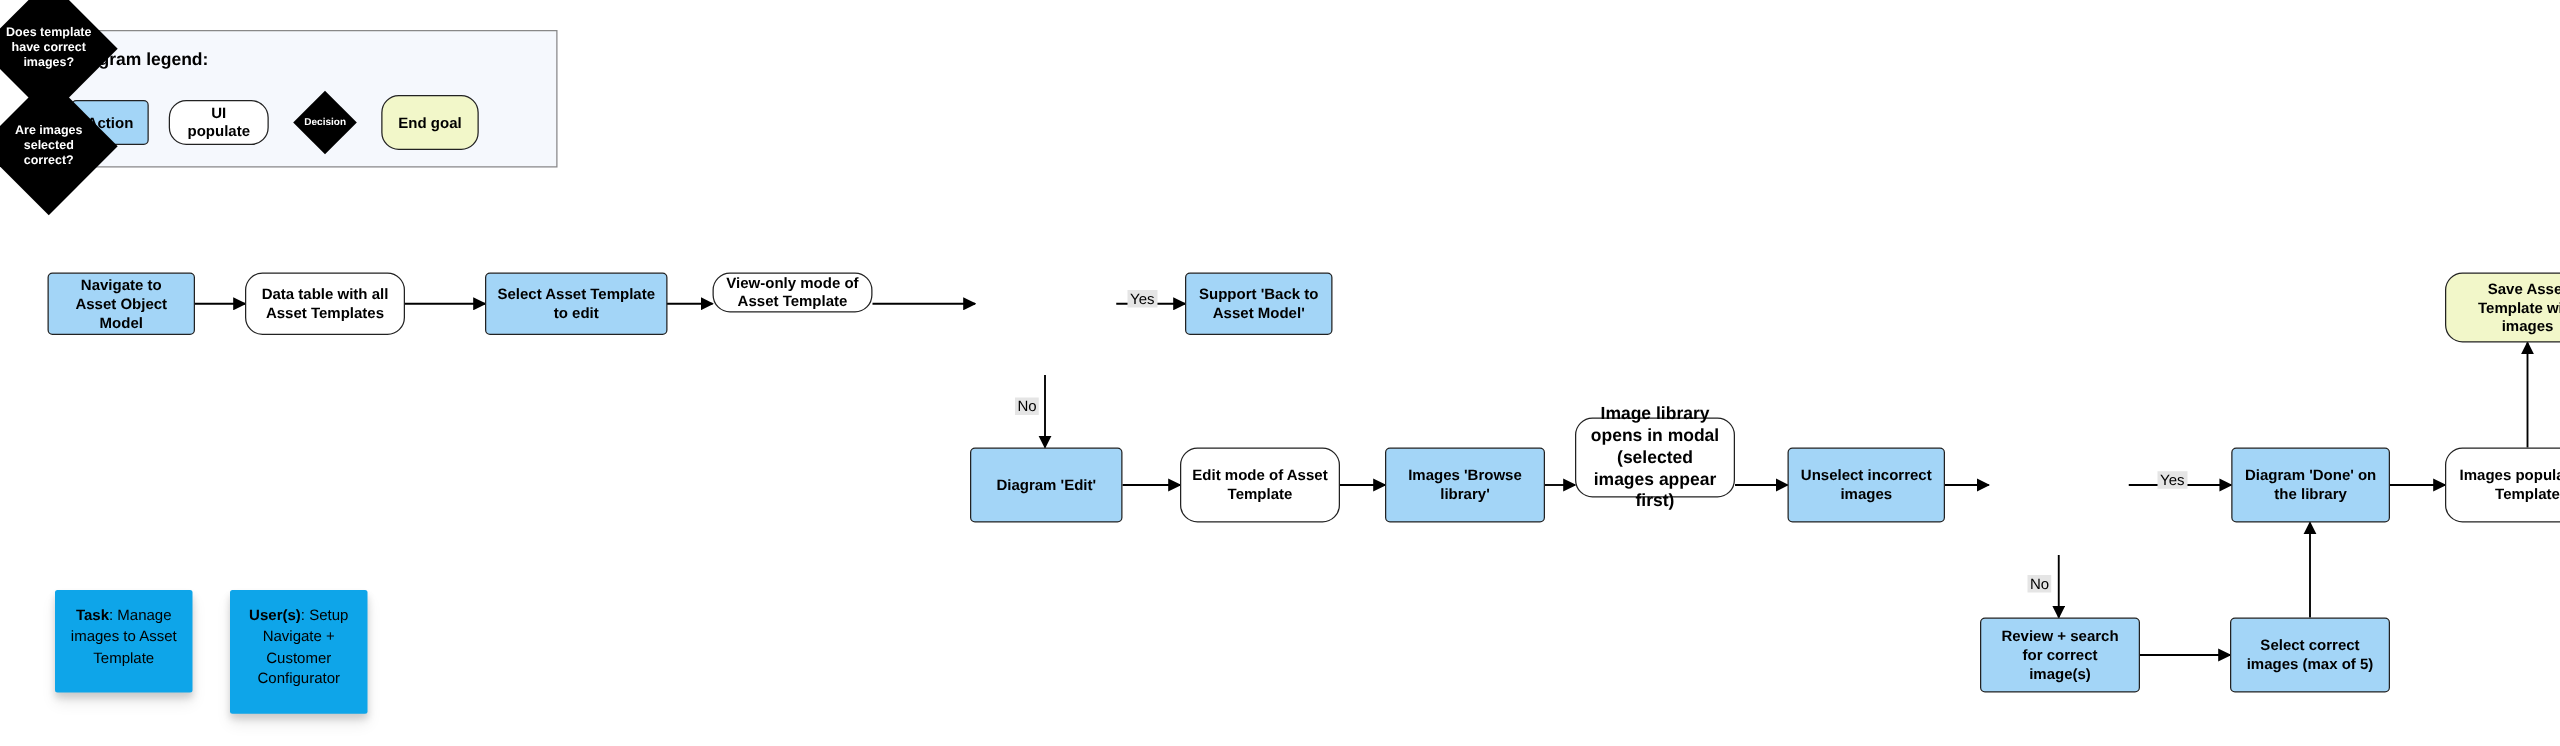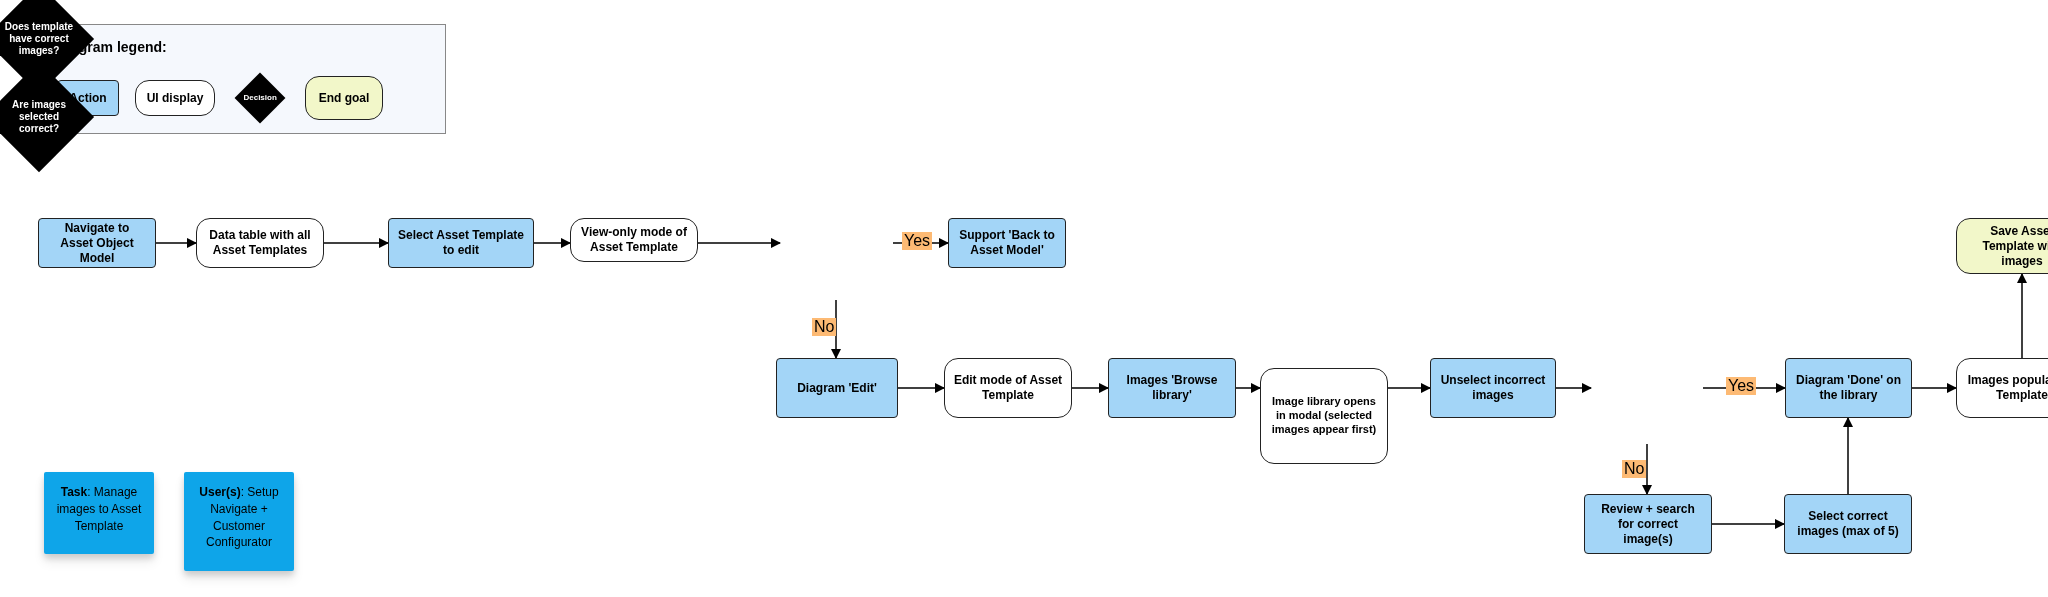--- a/index.html
+++ b/index.html
@@ -88,34 +88,34 @@
   }
   .sticky b { font-weight: 700; }
   svg.connectors {
     position: absolute;
     left: 0; top: 0;
     width: 2048px; height: 597px;
     pointer-events: none;
   }
   .edge-label {
     position: absolute;
-    font-size: 16px;
+    font-size: 12px;
     font-weight: 400;
-    background: #fdba74;
+    background: #e5e5e5;
     padding: 0 2px;
   }
 </style>
 </head>
 <body>
 
 <div class="legend-box">
   <div class="legend-title">Diagram legend:</div>
   <div class="legend-items legend">
     <div class="node action" style="width:62px;height:36px;">Action</div>
-    <div class="node display" style="width:80px;height:36px;">UI display</div>
+    <div class="node display" style="width:80px;height:36px;">UI populate</div>
     <div style="position:relative;width:58px;height:58px;">
       <div class="decision" style="position:absolute;left:11px;top:11px;width:36px;height:36px;">
         <div class="inner" style="font-size:8px;">Decision</div>
       </div>
     </div>
     <div class="node goal" style="width:78px;height:44px;">End goal</div>
   </div>
 </div>
 
 <svg class="connectors">
@@ -152,35 +152,35 @@
     <line x1="1912" y1="388" x2="1875" y2="388" marker-end=""></line>
     <line x1="1912" y1="388" x2="1956" y2="388"></line>
 
     <line x1="2022" y1="358" x2="2022" y2="274"></line>
   </g>
 </svg>
 
 <div class="node action" style="left:38px;  top:218px; width:118px; height:50px;">Navigate to Asset Object Model</div>
 <div class="node display" style="left:196px; top:218px; width:128px; height:50px;">Data table with all Asset Templates</div>
 <div class="node action" style="left:388px; top:218px; width:146px; height:50px;">Select Asset Template to edit</div>
-<div class="node display" style="left:570px; top:218px; width:128px; height:44px;">View-only mode of Asset Template</div>
+<div class="node display" style="left:570px; top:218px; width:128px; height:32px;">View-only mode of Asset Template</div>
 
 <div class="decision" style="left:797px; top:204px; width:78px; height:78px;">
   <div class="inner">Does template have correct images?</div>
 </div>
 
 <div class="node action" style="left:948px; top:218px; width:118px; height:50px;">Support 'Back to Asset Model'</div>
 
 <div class="edge-label" style="left:902px; top:232px;">Yes</div>
 <div class="edge-label" style="left:812px; top:318px;">No</div>
 
 <div class="node action" style="left:776px;  top:358px; width:122px; height:60px;">Diagram 'Edit'</div>
 <div class="node display" style="left:944px;  top:358px; width:128px; height:60px;">Edit mode of Asset Template</div>
 <div class="node action" style="left:1108px; top:358px; width:128px; height:60px;">Images 'Browse library'</div>
-<div class="node display" style="left:1260px; top:368px; width:128px; height:96px; font-size:11px;">Image library opens in modal (selected images appear first)</div>
+<div class="node display" style="left:1260px; top:334px; width:128px; height:64px; font-size:14px;">Image library opens in modal (selected images appear first)</div>
 <div class="node action" style="left:1430px; top:358px; width:126px; height:60px;">Unselect incorrect images</div>
 
 <div class="decision" style="left:1608px; top:349px; width:78px; height:78px;">
   <div class="inner">Are images selected correct?</div>
 </div>
 
 <div class="node action" style="left:1785px; top:358px; width:127px; height:60px;">Diagram 'Done' on the library</div>
 <div class="node display" style="left:1956px; top:358px; width:132px; height:60px;">Images populate in Template</div>
 
 <div class="edge-label" style="left:1726px; top:377px;">Yes</div>

